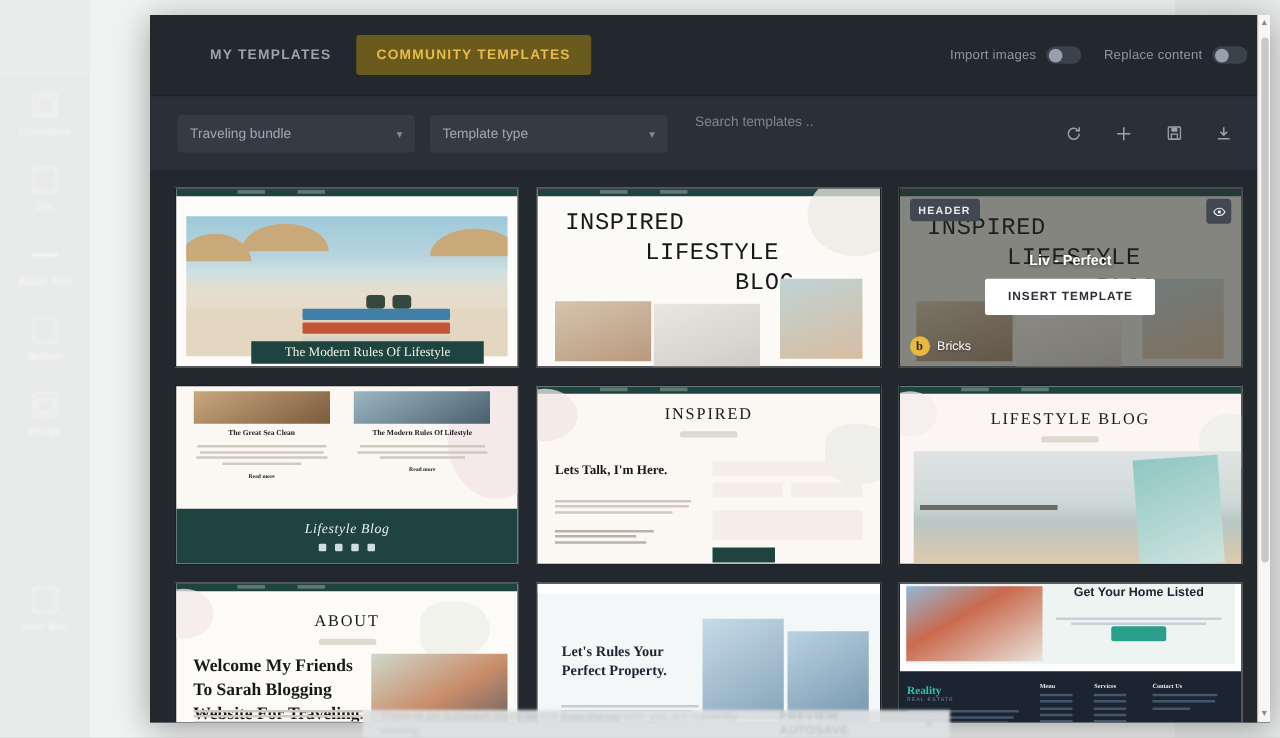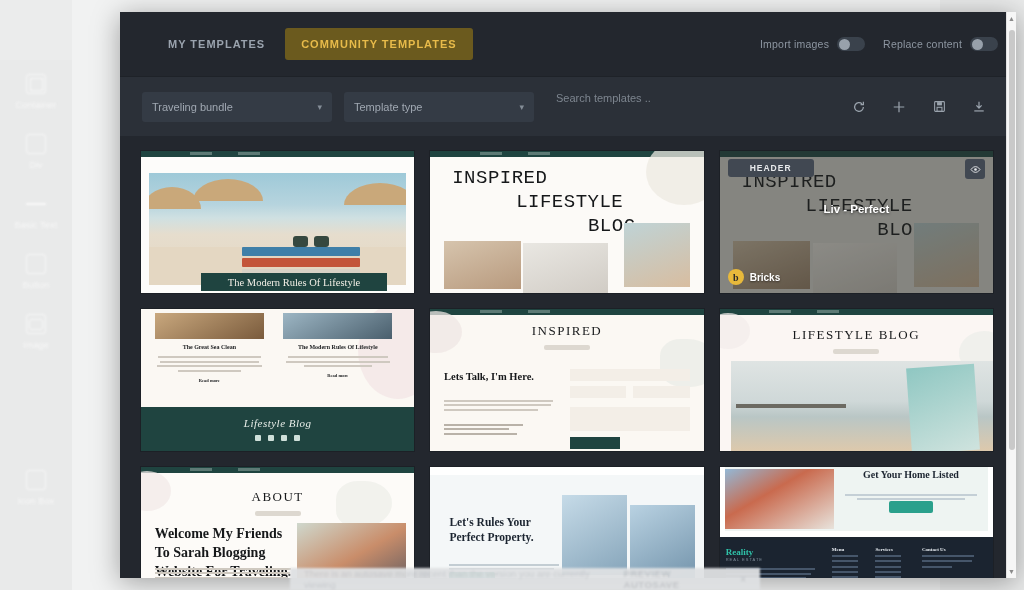--- a/index.html
+++ b/index.html
@@ -172,21 +172,21 @@
     background: linear-gradient(160deg,#e9e7e2,#cfcac3); }
   .c2 .ph3 { right: 5%; bottom: 6px; width: 24%; height: 64px;
     background: linear-gradient(160deg,#bfd3d6,#d8bda0); }
 
   
   .c3 { background: #c9c7c2; }
   .c3 .dim { position: absolute; inset: 0; background: rgba(40,44,38,.42); }
   .badge-header {
     position: absolute; left: 8px; top: 8px; z-index: 5;
     background: #414852; color: #e8eaec; font-size: 8.5px; font-weight: 700;
-    letter-spacing: 1px; padding: 4px 22px; border-radius: 3px;
+    letter-spacing: 1px; padding: 4px 7px; border-radius: 3px;
   }
   .eye-btn {
     position: absolute; right: 8px; top: 8px; z-index: 5;
     width: 20px; height: 20px; border-radius: 3px; background: #414852;
     display: flex; align-items: center; justify-content: center; cursor: pointer;
   }
   .hover-title {
     position: absolute; left: 0; right: 0; top: 52px; z-index: 6;
     text-align: center; color: #fff; font-size: 11.5px; font-weight: 700;
     text-shadow: 0 1px 3px rgba(0,0,0,.6);
@@ -201,21 +201,21 @@
   .bricks-badge {
     position: absolute; left: 8px; bottom: 8px; z-index: 6;
     display: flex; align-items: center; gap: 6px;
   }
   .bricks-dot {
     width: 16px; height: 16px; border-radius: 50%; background: #e8b93b;
     color: #2b2b2b; font-size: 10px; font-weight: 700;
     display: flex; align-items: center; justify-content: center;
     font-family: "Liberation Serif", serif;
   }
-  .bricks-txt { color: #fff; font-size: 10px; font-weight: 700;
+  .bricks-txt { color: #fff; font-size: 10px; font-weight: 400;
     text-shadow: 0 1px 2px rgba(0,0,0,.5); }
 
   
   .c4 { background: #fbf8f3; }
   .col { position: absolute; top: 4px; width: 40%; }
   .col.a { left: 5%; } .col.b { left: 52%; }
   .col .thumb { height: 26px; width: 100%; }
   .col .ttl {
     font-family: "Liberation Serif", serif; font-size: 6px; font-weight: 700;
     color: #1b1d1f; text-align: center; margin-top: 5px;
@@ -309,21 +309,21 @@
   }
 
   
   .c9 { background: #ffffff; }
   .c9 .listed-wrap {
     position: absolute; left: 2%; right: 2%; top: 0; height: 64px;
     background: #eef4f2;
   }
   .listed-head {
     position: absolute; left: 44%; right: 4%; top: 2px; text-align: center;
-    font-family: Liberation Serif, serif; font-size: 10px;
+    font-family: Liberation Sans, sans-serif; font-size: 10px;
     font-weight: 700; color: #1b2430;
   }
   .c9 .bldg {
     position: absolute; left: 2%; top: 2px; width: 40%; height: 60px;
     background: linear-gradient(150deg,#93b8d6,#c96a4e 40%,#e8e3dc);
   }
   .contact-pill {
     position: absolute; left: 62%; top: 34px; width: 44px; height: 12px;
     background: #2aa08c; border-radius: 2px;
   }
@@ -525,20 +525,21 @@
 
         <div class="eye-btn">
           <svg width="11" height="11" viewBox="0 0 16 16" fill="none" stroke="#e8eaec" stroke-width="1.3">
             <path d="M1.5 8S4 3.8 8 3.8 14.5 8 14.5 8 12 12.2 8 12.2 1.5 8 1.5 8z"></path>
             <circle cx="8" cy="8" r="1.9" fill="#e8eaec" stroke="none"></circle>
           </svg>
         </div>
 
         <div class="hover-title">Liv - Perfect</div>
 
+        <button class="insert-btn">INSERT TEMPLATE</button>
 
         <div class="bricks-badge">
           <span class="bricks-dot">b</span>
           <span class="bricks-txt">Bricks</span>
         </div>
       </div>
 
       <div class="card c4">
         <div class="blob" style="right:-24px; top:-6px; width:80px; height:96px; background:#f3e6e6"></div>
         <div class="col a">

